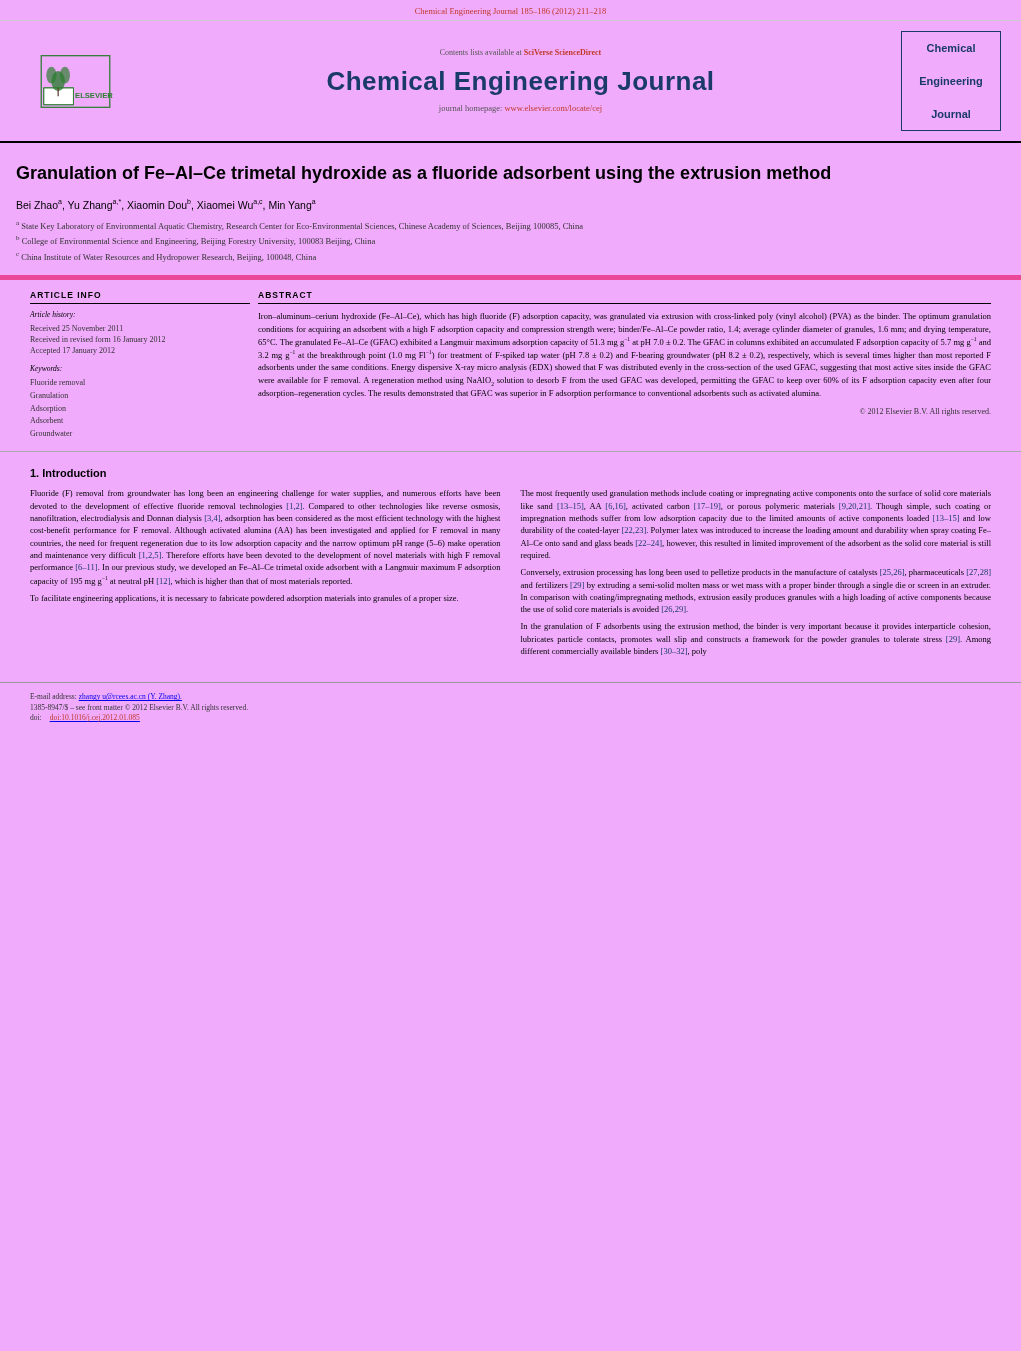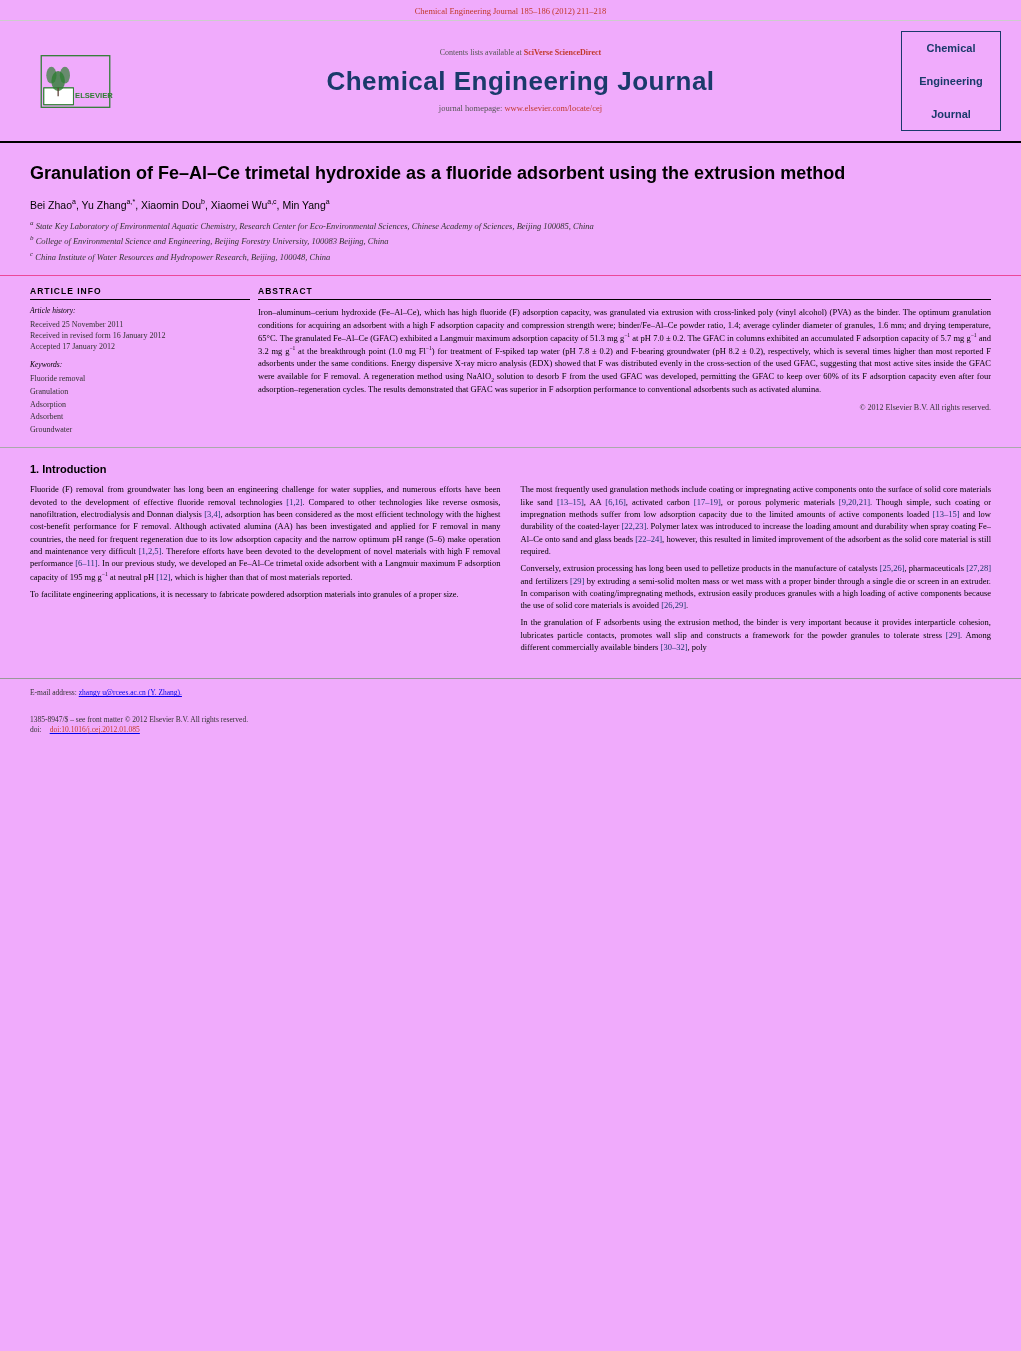--- a/index.html
+++ b/index.html
@@ -75,43 +75,42 @@
       padding: 8px;
       text-align: center;
       font-size: 11px;
       font-weight: bold;
       color: #1a3a6b;
       font-family: Arial, sans-serif;
       line-height: 1.5;
     }
     
     .article-header {
-      padding: 18px 30px 10px 30px;
-      border-bottom: 1px solid #ec4899;
+      padding: 18px 30px 10px 16px;
+      border-bottom: 5px solid #ec4899;
     }
     .article-title {
       font-size: 18px;
       font-weight: bold;
       color: #000;
       line-height: 1.4;
       margin-bottom: 10px;
       font-family: Arial, sans-serif;
     }
     .authors {
       font-size: 10.5px;
       margin-bottom: 6px;
       font-family: Arial, sans-serif;
       color: #000;
     }
     .authors sup { font-size: 7px; }
     .affiliations {
       font-size: 8.5px;
       color: #333;
       line-height: 1.5;
-      font-style: italic;
     }
     .affiliations p { margin-bottom: 1px; }
     .affiliations sup { font-size: 7px; }
     
     .two-col-info {
       display: flex;
       padding: 10px 30px;
       border-bottom: 1px solid #aaa;
       gap: 8px;
     }
@@ -216,21 +215,21 @@
     }
     .footer-note {
       font-size: 7.5px;
       color: #333;
       line-height: 1.5;
     }
     .footnote-star {
       margin-bottom: 3px;
     }
     .issn-line {
-      margin-top: 16px;
+      margin-top: 0;
       font-size: 7.5px;
       color: #333;
     }
     
     .elsevier-svg {
       width: 85px;
       height: 55px;
     }
 
     sup { font-size: 65%; vertical-align: super; }

